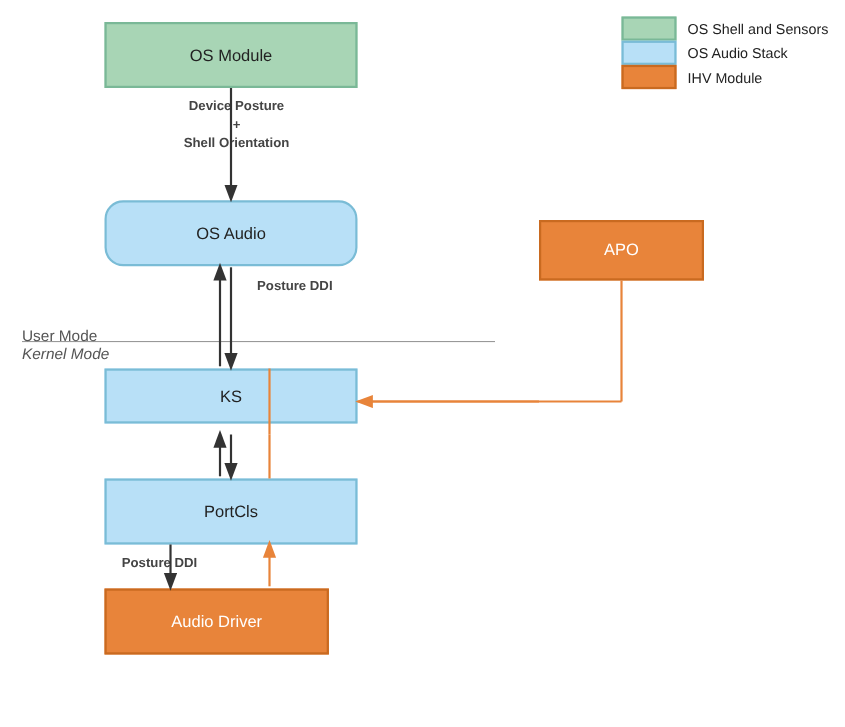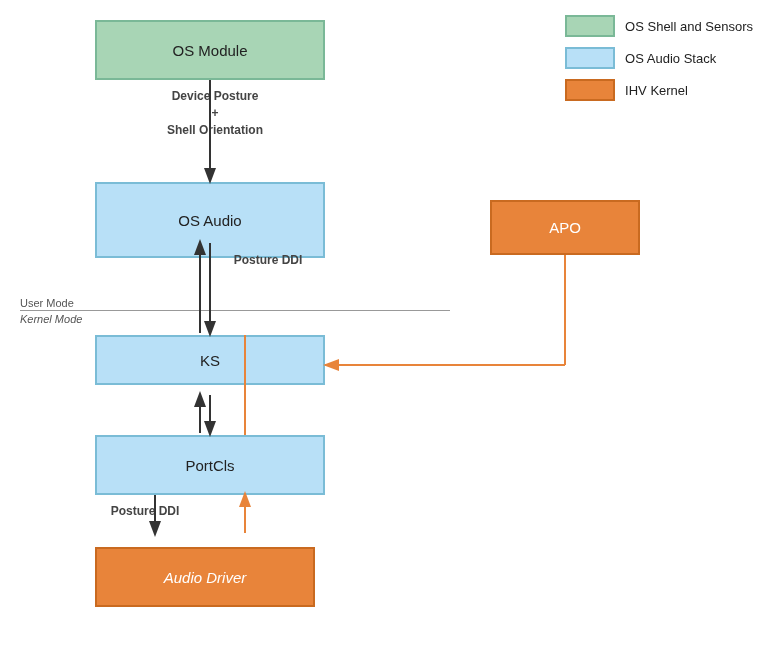--- a/index.html
+++ b/index.html
@@ -43,21 +43,20 @@
       border-color: #c96a20;
       color: #fff;
     }
     
     .legend {
       position: absolute;
       top: 15px;
       right: 15px;
       display: flex;
       flex-direction: column;
-      gap: 10px;
     }
     .legend-item {
       display: flex;
       align-items: center;
       gap: 10px;
     }
     .legend-swatch {
       width: 50px;
       height: 22px;
       border: 2px solid #888;
@@ -75,21 +74,21 @@
       font-weight: bold;
     }
     .mode-line {
       position: absolute;
       border-top: 1px solid #999;
       width: 430px;
       left: 20px;
     }
     .mode-label {
       position: absolute;
-      font-size: 11px;
+      font-size: 14px;
       color: #555;
     }
     
     svg.arrows {
       position: absolute;
       top: 0; left: 0;
       width: 768px;
       height: 661px;
       pointer-events: none;
     }
@@ -103,33 +102,33 @@
     <div class="legend-item">
       <div class="legend-swatch legend-swatch-green"></div>
       <span>OS Shell and Sensors</span>
     </div>
     <div class="legend-item">
       <div class="legend-swatch legend-swatch-blue"></div>
       <span>OS Audio Stack</span>
     </div>
     <div class="legend-item">
       <div class="legend-swatch legend-swatch-orange"></div>
-      <span>IHV Kernel</span>
+      <span>IHV Module</span>
     </div>
   </div>
 
   <div class="box box-green" style="left:95px; top:20px; width:230px; height:60px;">
     <span>OS Module</span>
   </div>
 
   <div class="label" style="left:140px; top:88px; width:150px;">
     <span>Device Posture<br>+<br>Shell Orientation</span>
   </div>
 
-  <div class="box box-blue" style="left:95px; top:182px; width:230px; height:76px;">
+  <div class="box box-blue" style="left:95px; top:182px; width:230px; height:60px;border-radius:17px;">
     <span>OS Audio</span>
   </div>
 
   <div class="label" style="left:218px; top:252px; width:100px;">
     <span>Posture DDI</span>
   </div>
 
   <div class="mode-line" style="top:310px;"></div>
   <div class="mode-label" style="left:20px; top:297px;">
     <span>User Mode</span>
@@ -149,21 +148,21 @@
 
   <div class="box box-blue" style="left:95px; top:435px; width:230px; height:60px;">
     <span>PortCls</span>
   </div>
 
   <div class="label" style="left:100px; top:503px; width:90px;">
     <span>Posture DDI</span>
   </div>
 
 
-  <div class="box box-orange" style="left:95px; top:547px; width:220px; height:60px;font-style:italic;">
+  <div class="box box-orange" style="left:95px; top:535px; width:204px; height:60px;">
     <span>Audio Driver</span>
   </div>
 
   <svg class="arrows">
     <defs>
 
       <marker id="arrowBlack" markerWidth="8" markerHeight="8" refX="6" refY="3" orient="auto">
         <path d="M0,0 L0,6 L8,3 z" fill="#333"></path>
       </marker>
 

